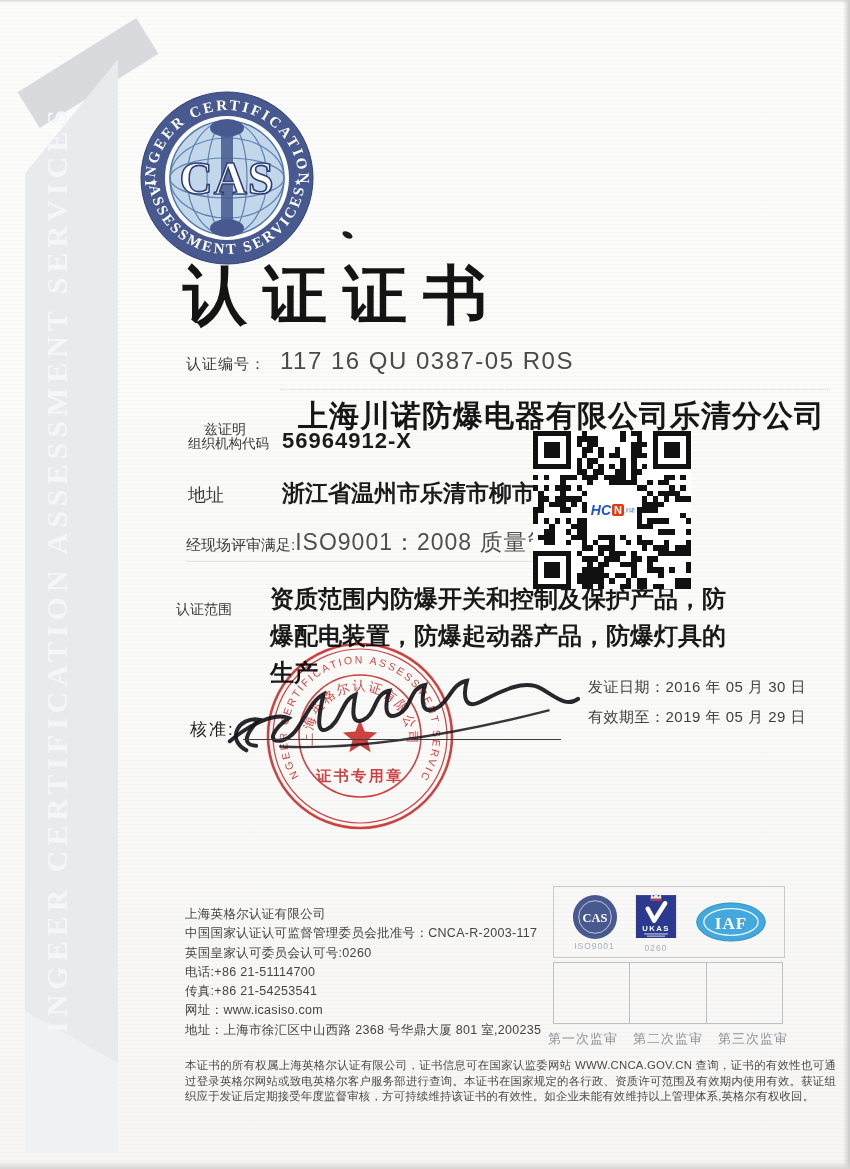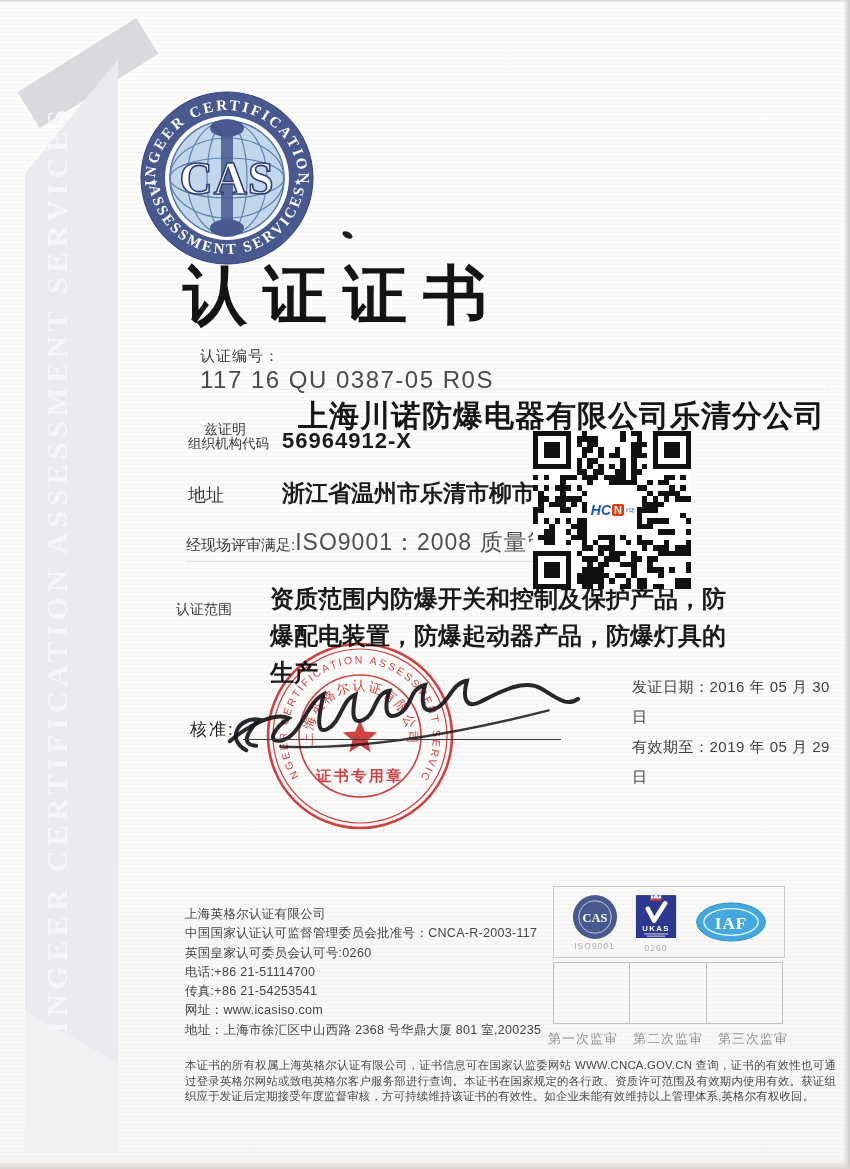--- a/index.html
+++ b/index.html
@@ -33,21 +33,21 @@
   
   .top-logo{position:absolute;left:137px;top:90px;width:180px;height:180px;}
   .speck{position:absolute;left:342px;top:232px;width:11px;height:6px;
     background:#1d1d1d;border-radius:50%;transform:rotate(28deg);}
 
   .title{position:absolute;left:183px;top:252px;font-size:64px;font-weight:700;
     letter-spacing:16px;color:#141414;}
 
   .row{position:absolute;display:flex;align-items:baseline;}
   .lbl{color:#3a3a3a;}
-  .certno-row{left:186px;top:347px;flex-direction:column;}
+  .certno-row{left:186px;top:347px;}
   .certno-row .lbl{font-size:15px;letter-spacing:1px;}
   .certno-val{font-size:24px;color:#4a4a4a;letter-spacing:1.5px;margin-left:14px;}
 
   .hairline1{position:absolute;left:280px;top:389px;width:550px;height:0;
     border-top:1px dotted #dcdcdc;}
   .certify-row{left:188px;top:396px;width:650px;margin-left:16px;}
   .certify-row .lbl{font-size:14px;width:94px;flex:0 0 94px;position:relative;top:8px;}
   .company{font-size:30px;font-weight:700;color:#161616;letter-spacing:1px;white-space:nowrap;}
   .orgcode-row{left:188px;top:428px;}
   .orgcode-row .lbl{font-size:13.5px;width:94px;flex:0 0 94px;}
@@ -78,21 +78,21 @@
   
   .stamp{position:absolute;left:262px;top:638px;width:196px;height:196px;opacity:.9;
     mix-blend-mode:multiply;}
   .signature{position:absolute;left:218px;top:652px;width:372px;height:100px;
     transform:rotate(-3deg);}
   .approve-lbl{position:absolute;left:190px;top:718px;font-size:17px;color:#1f1f1f;
     letter-spacing:2px;}
   .approve-line{position:absolute;left:243px;top:739px;width:318px;height:0;
     border-top:1px solid #3c3c3c;}
   .dates{position:absolute;left:588px;top:672px;font-size:15px;color:#3e3e3e;
-    line-height:30px;letter-spacing:.5px;margin-left:44px;}
+    line-height:30px;letter-spacing:.5px;}
 
   
   .footer-left{position:absolute;left:185px;top:905px;font-size:12.5px;color:#454545;
     line-height:19.3px;letter-spacing:.3px;}
   .logo-box{position:absolute;left:553px;top:886px;width:230px;height:70px;
     border:1px solid #c9cacc;display:flex;align-items:center;justify-content:space-evenly;}
   .logo-col{display:flex;flex-direction:column;align-items:center;}
   .logo-cap{font-size:8.5px;color:#a7aebc;letter-spacing:1px;margin-top:1px;}
   .audit-table{position:absolute;left:553px;top:962px;width:230px;height:62px;display:flex;}
   .audit-cell{flex:1;border:1px solid #bcbfc3;border-left:none;}

